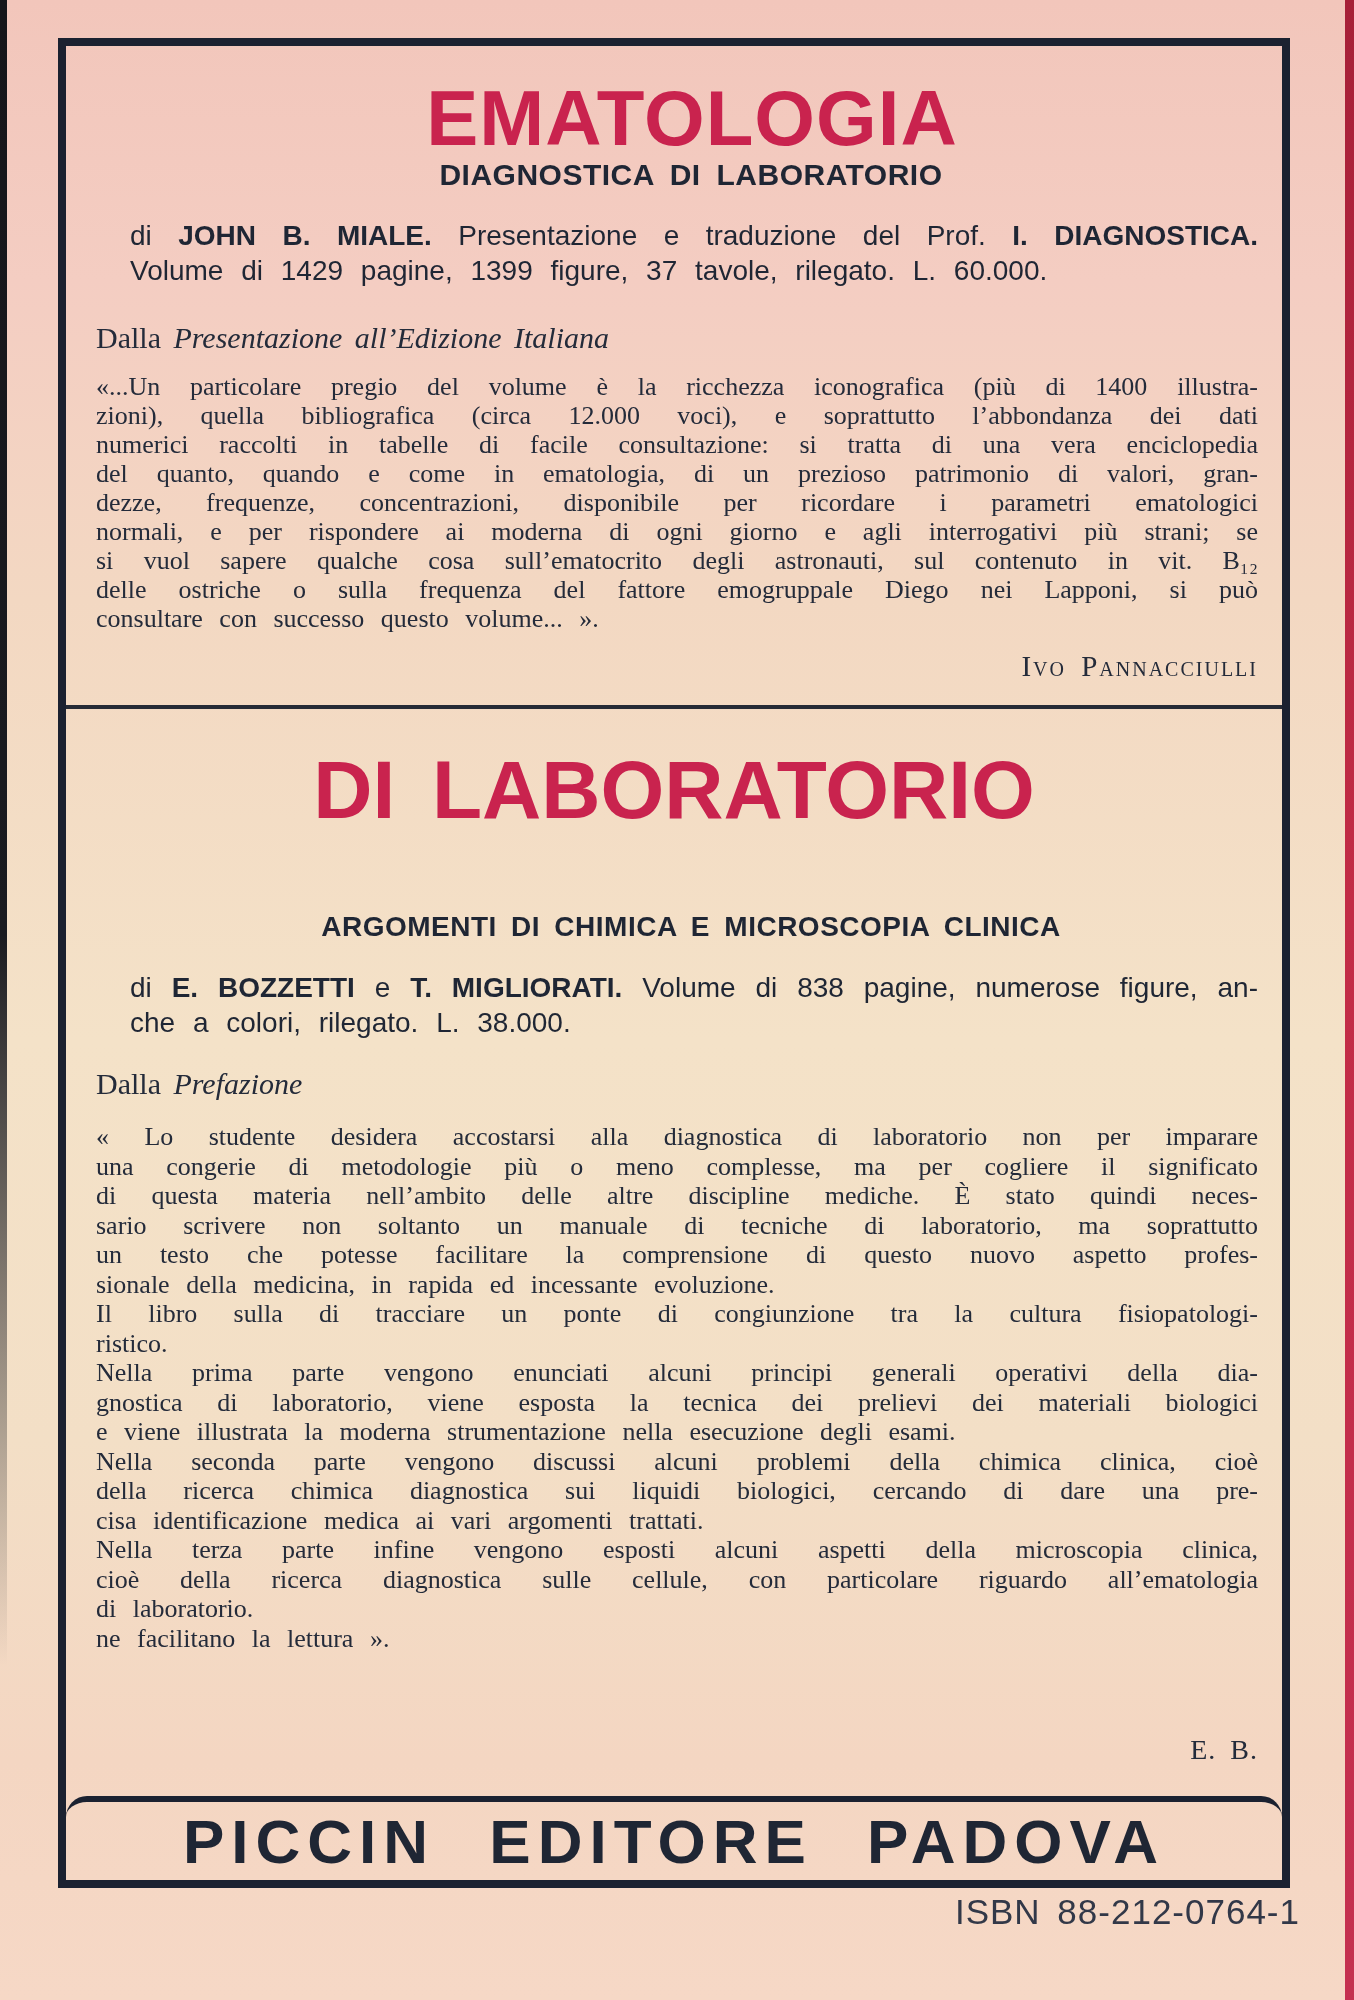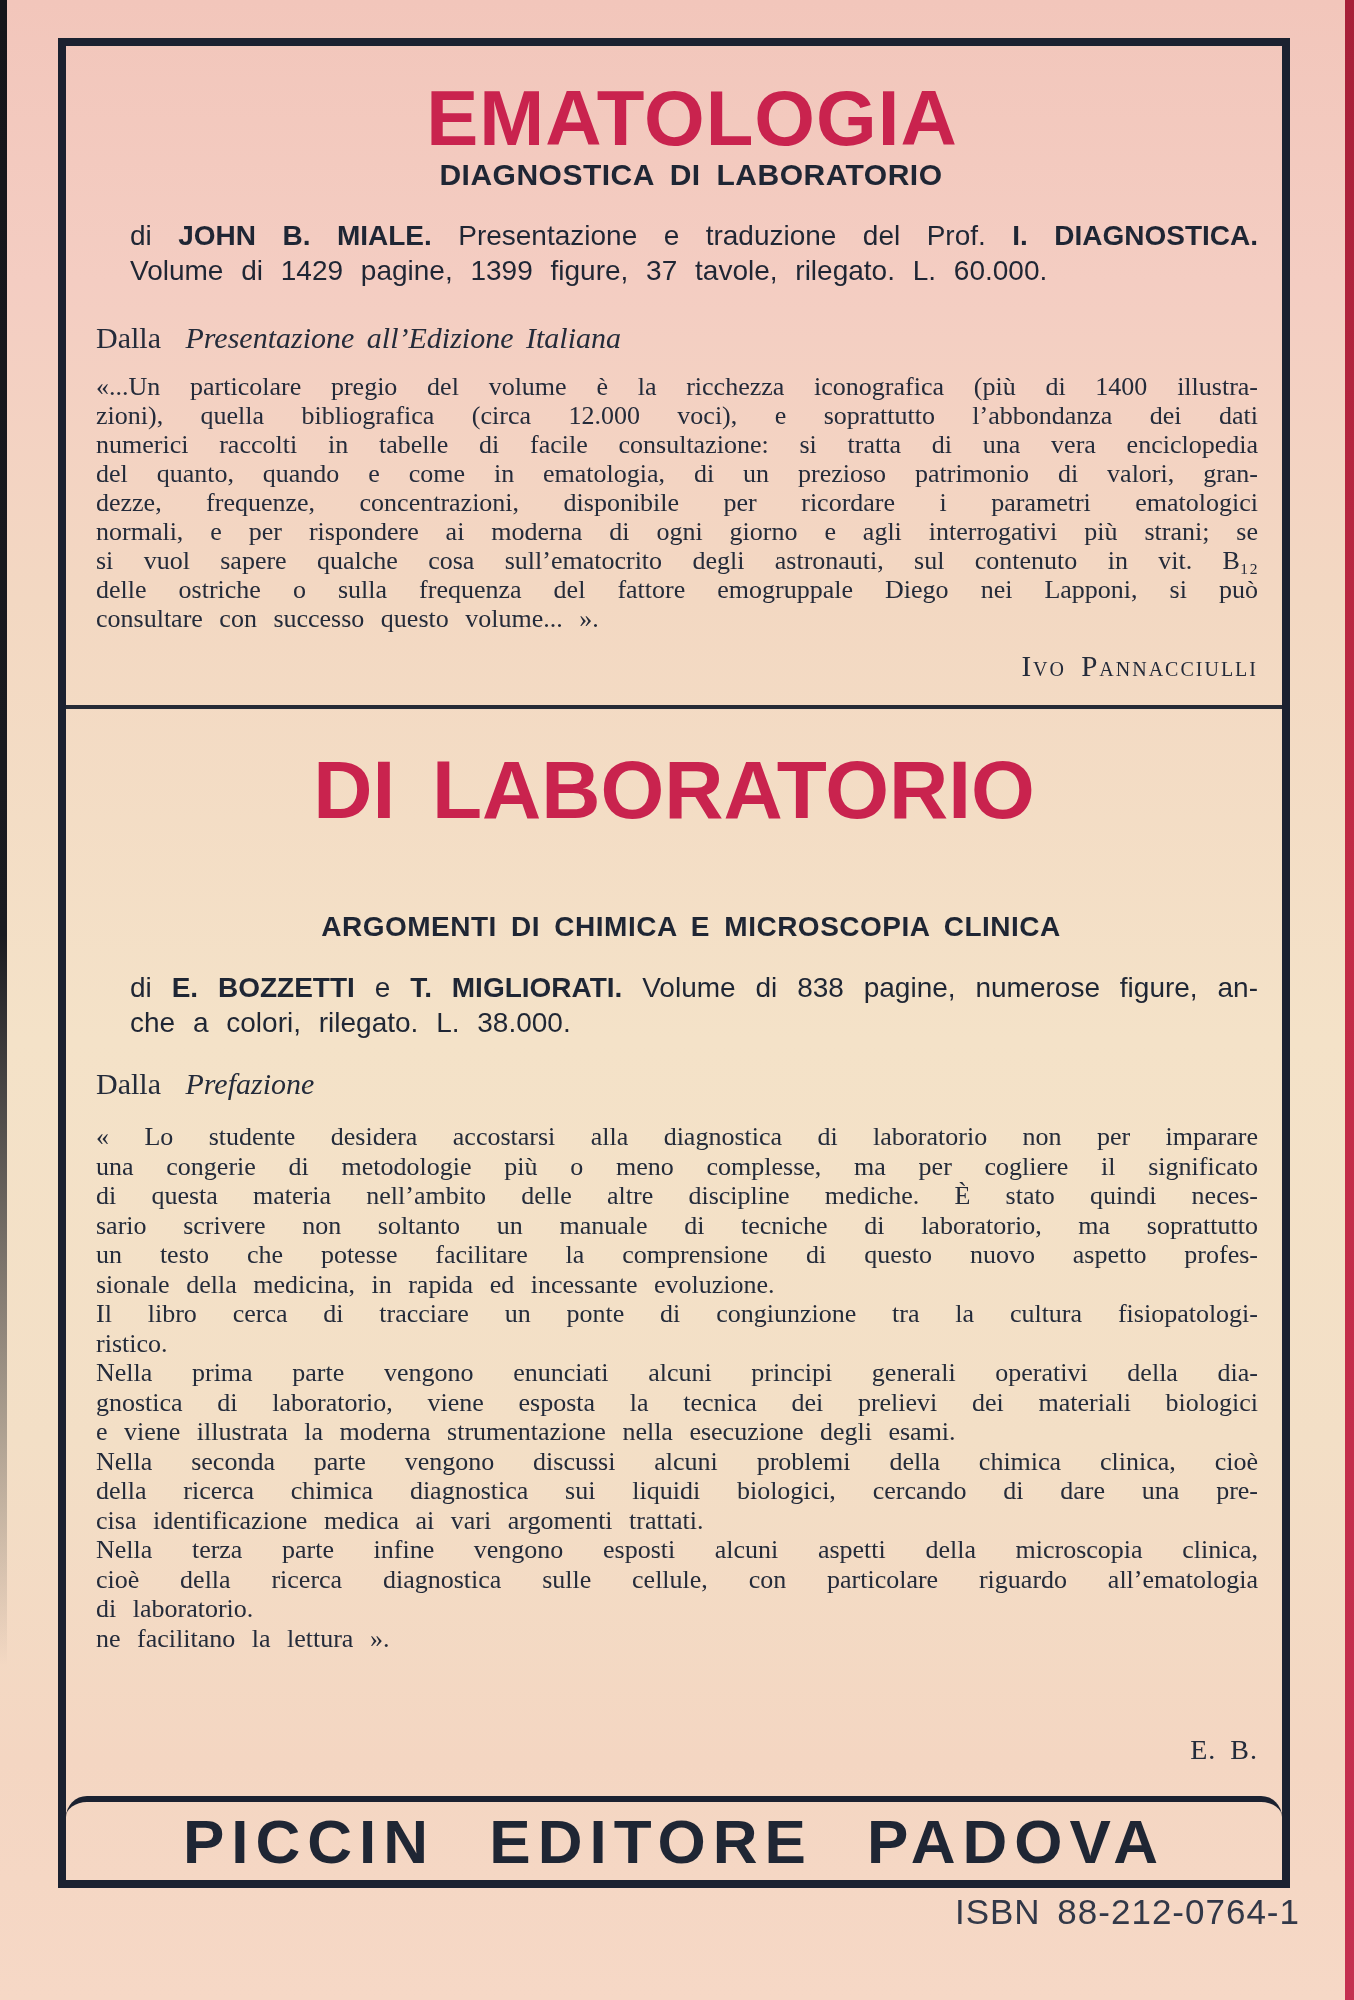--- a/index.html
+++ b/index.html
@@ -76,21 +76,21 @@
     font-family:"Liberation Sans","DejaVu Sans",sans-serif;
     font-weight:700;font-size:62px;color:var(--ink);
     letter-spacing:7px;word-spacing:30px;white-space:nowrap;
   }
   .isbn{
     position:absolute;top:1892px;right:54px;
     font-family:"Liberation Sans","DejaVu Sans",sans-serif;
     font-size:35px;color:#323848;letter-spacing:1px;word-spacing:6px;
   }
   .seg-b{font-weight:700;}
-  .seg-i{font-style:italic;margin-left:12px;}
+  .seg-i{font-style:italic;}
 </style>
 </head>
 <body>
 
 <div class="page">
   <div class="edge-left"></div>
   <div class="edge-right"></div>
 
   <div class="frame">
 
@@ -132,21 +132,21 @@
 
     <div class="abs dalla d2"><span>Dalla </span><span class="seg-i">Prefazione</span></div>
 
     <div class="abs quote q2">
         <div class="qline jl">« Lo studente desidera accostarsi alla diagnostica di laboratorio non per imparare</div>
         <div class="qline jl">una congerie di metodologie più o meno complesse, ma per cogliere il significato</div>
         <div class="qline jl">di questa materia nell’ambito delle altre discipline mediche. È stato quindi neces-</div>
         <div class="qline jl">sario scrivere non soltanto un manuale di tecniche di laboratorio, ma soprattutto</div>
         <div class="qline jl">un testo che potesse facilitare la comprensione di questo nuovo aspetto profes-</div>
         <div class="qline">sionale della medicina, in rapida ed incessante evoluzione.</div>
-        <div class="qline jl">Il libro cerca di tracciare un ponte di congiunzione tra la cultura fisiopatologi-</div>
+        <div class="qline jl">Il libro sulla di tracciare un ponte di congiunzione tra la cultura fisiopatologi-</div>
         <div class="qline">ristico.</div>
         <div class="qline jl">Nella prima parte vengono enunciati alcuni principi generali operativi della dia-</div>
         <div class="qline jl">gnostica di laboratorio, viene esposta la tecnica dei prelievi dei materiali biologici</div>
         <div class="qline">e viene illustrata la moderna strumentazione nella esecuzione degli esami.</div>
         <div class="qline jl">Nella seconda parte vengono discussi alcuni problemi della chimica clinica, cioè</div>
         <div class="qline jl">della ricerca chimica diagnostica sui liquidi biologici, cercando di dare una pre-</div>
         <div class="qline">cisa identificazione medica ai vari argomenti trattati.</div>
         <div class="qline jl">Nella terza parte infine vengono esposti alcuni aspetti della microscopia clinica,</div>
         <div class="qline jl">cioè della ricerca diagnostica sulle cellule, con particolare riguardo all’ematologia</div>
         <div class="qline">di laboratorio.</div>

